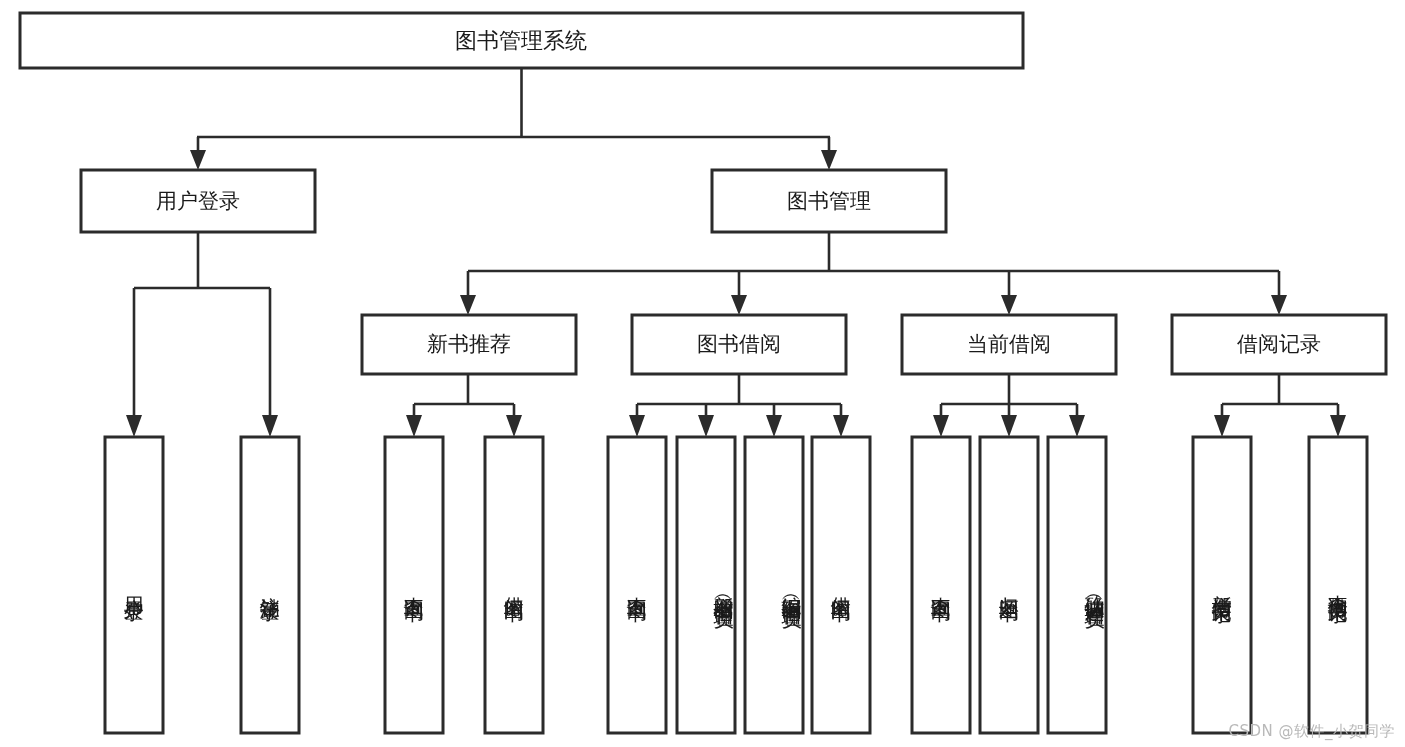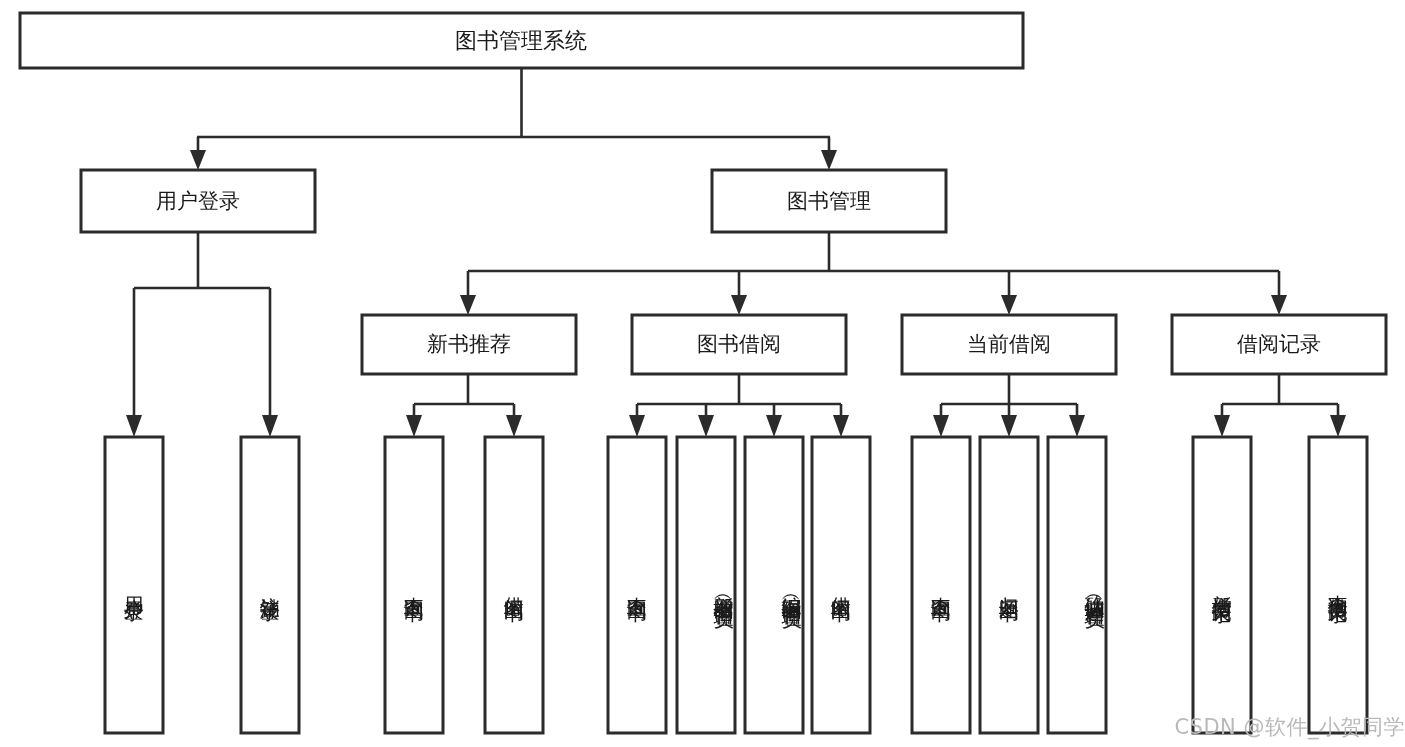--- a/index.html
+++ b/index.html
@@ -63,24 +63,24 @@
     color: #1a1a1a;
     display: flex;
     align-items: center;
     justify-content: center;
     text-align: center;
     white-space: nowrap;
     pointer-events: none;
   }
   #watermark {
     position: absolute;
-    right: 0;
+    right: 10px;
     bottom: 6px;
     font-family: "DejaVu Sans", "Liberation Sans", sans-serif;
-    font-size: 21px;
+    font-size: 15px;
     color: #b9b9b9;
     letter-spacing: 0.5px;
     white-space: nowrap;
   }
 </style>
 </head>
 <body>
 
 <div id="diagram-root">
 

